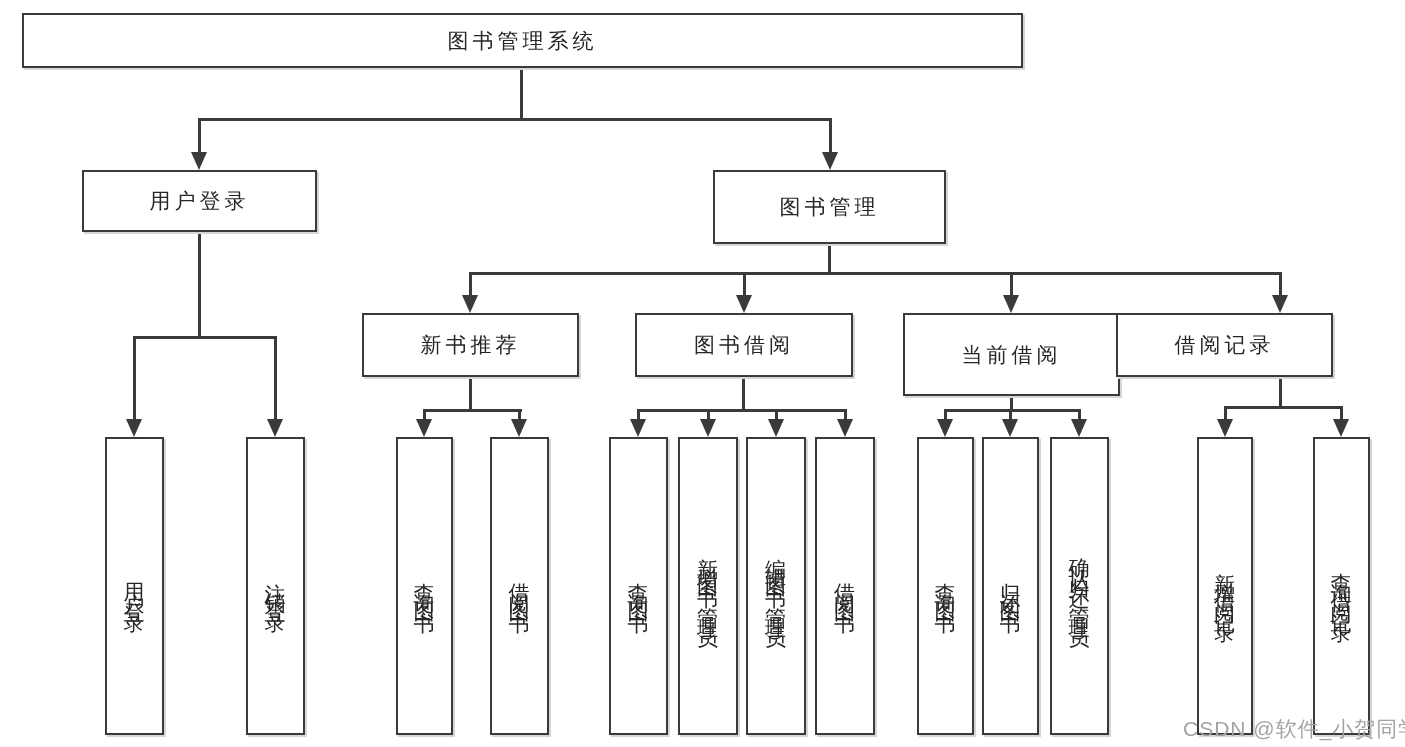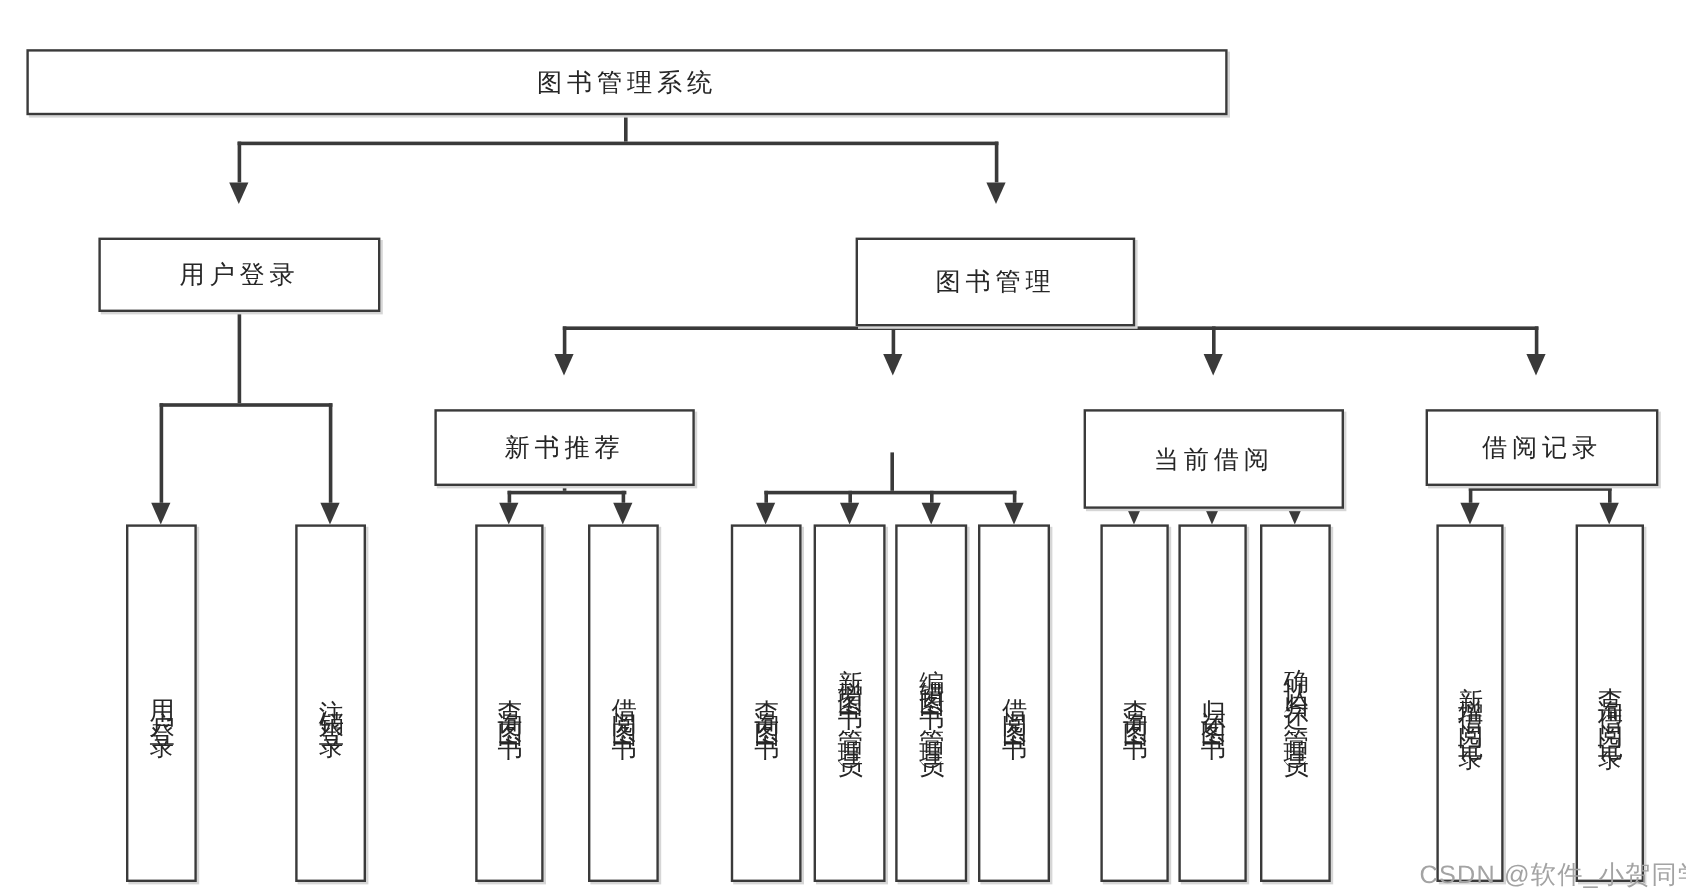--- a/index.html
+++ b/index.html
@@ -15,21 +15,21 @@
     position:relative;overflow:hidden;
   }
   .stage{position:absolute;left:0;top:0;width:1405px;height:747px;}
   
   .hbox{
     position:absolute;box-sizing:border-box;
     background:#fff;border:2px solid var(--line);
     box-shadow:2px 2px 0 var(--shadow);
     display:flex;align-items:center;justify-content:center;
     font-size:21px;color:var(--text);letter-spacing:4px;
-    z-index:2;white-space:nowrap;margin-top:28px;
+    z-index:2;white-space:nowrap;
   }
   
   .vbox{
     position:absolute;box-sizing:border-box;
     background:#fff;border:2px solid var(--line);
     box-shadow:2px 2px 0 var(--shadow);
     display:flex;align-items:center;justify-content:center;
     z-index:2;top:437px;height:298px;
   }
   .vbox span{
@@ -162,22 +162,23 @@
       <div class="head"></div>
     </div>
   </div>
 
   <div class="hbox" style="left:22px;top:13px;width:1001px;height:55px;">图书管理系统</div>
 
   <div class="hbox" style="left:82px;top:170px;width:235px;height:62px;">用户登录</div>
   <div class="hbox" style="left:713px;top:170px;width:233px;height:74px;">图书管理</div>
 
   <div class="hbox" style="left:362px;top:313px;width:217px;height:64px;">新书推荐</div>
+  <div class="hbox" style="left:635px;top:313px;width:218px;height:64px;">图书借阅</div>
   <div class="hbox" style="left:903px;top:313px;width:217px;height:83px;">当前借阅</div>
-  <div class="hbox" style="left:1188px;top:313px;width:194px;height:64px;">借阅记录</div>
+  <div class="hbox" style="left:1116px;top:313px;width:217px;height:64px;">借阅记录</div>
 
   <div class="vbox" style="left:105px;width:59px;">
     <span>用户登录</span>
   </div>
   <div class="vbox" style="left:246px;width:59px;">
     <span>注销登录</span>
   </div>
 
   <div class="vbox" style="left:396px;width:57px;">
     <span>查询图书</span>

